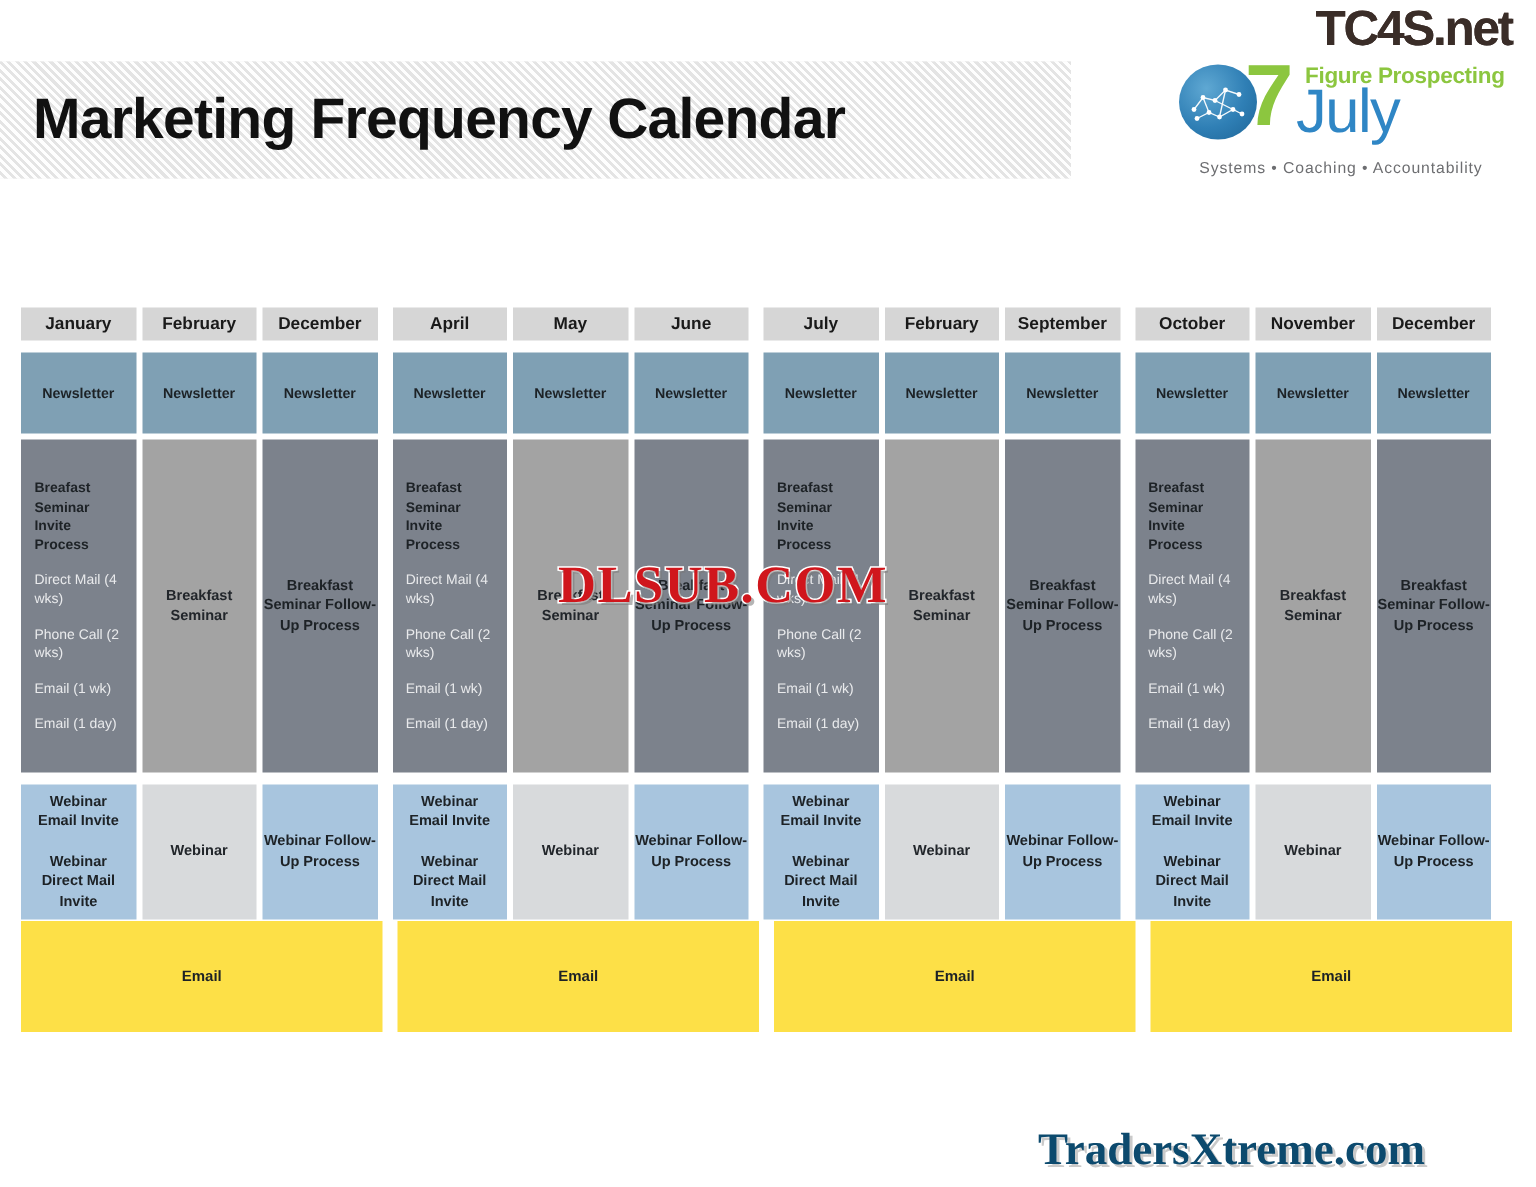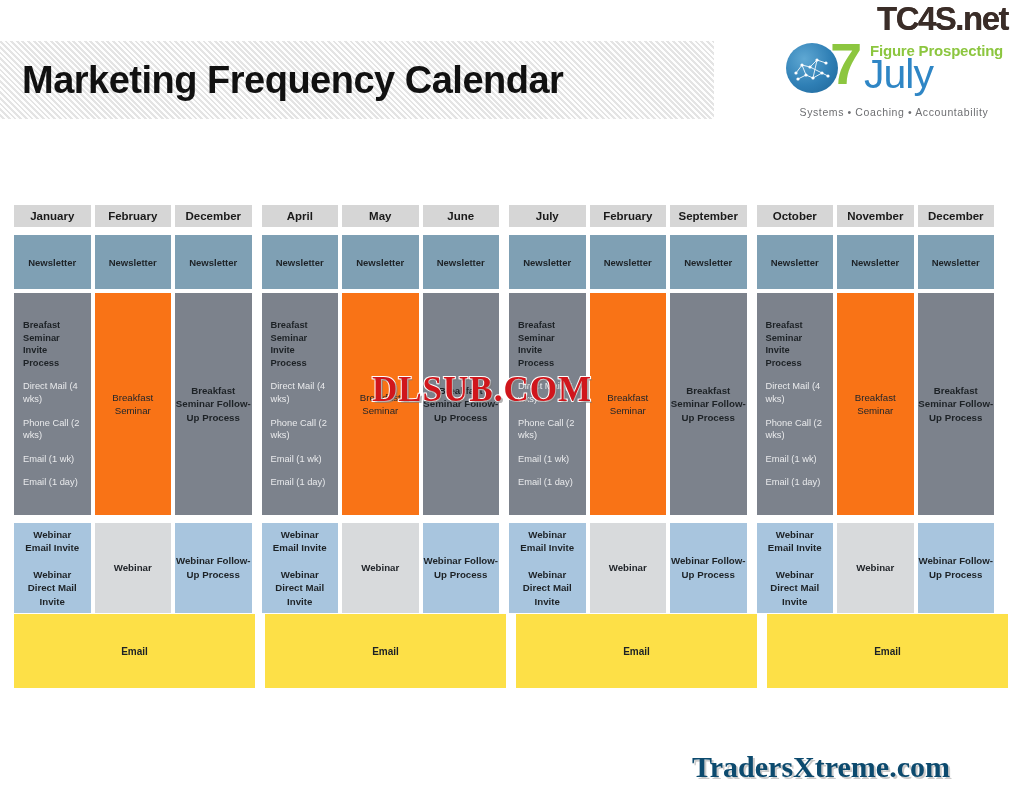--- a/index.html
+++ b/index.html
@@ -93,22 +93,22 @@
   .sem-invite{
     background:#7c828c;color:#f2f2f2;
     align-items:center;justify-content:flex-start;
     text-align:left;
   }
   .sem-invite .inner{padding:0 9px;width:100%;box-sizing:border-box;}
   .sem-title{font-size:9.3px;font-weight:bold;color:#1d2226;line-height:1.35;margin-bottom:11px;}
   .sem-line{font-size:9.3px;color:#e9eaec;line-height:1.35;margin-bottom:11px;}
   .sem-line:last-child{margin-bottom:0;}
   .sem-event{
-    background:#f97316;color:#22262b;
-    font-size:9.7px;font-weight:normal;line-height:1.35;
+    background:#a3a3a3;color:#22262b;
+    font-size:9.7px;font-weight:bold;line-height:1.35;
   }
   .sem-follow{
     background:#7c828c;color:#1d2226;
     font-size:9.7px;font-weight:bold;line-height:1.35;
   }
 
   
   .row-webinar{height:83px;margin-bottom:8px;}
   .web-cell{height:90px;font-size:9.7px;font-weight:bold;line-height:1.4;}
   .web-invite{background:#a8c5de;color:#1d2226;}

